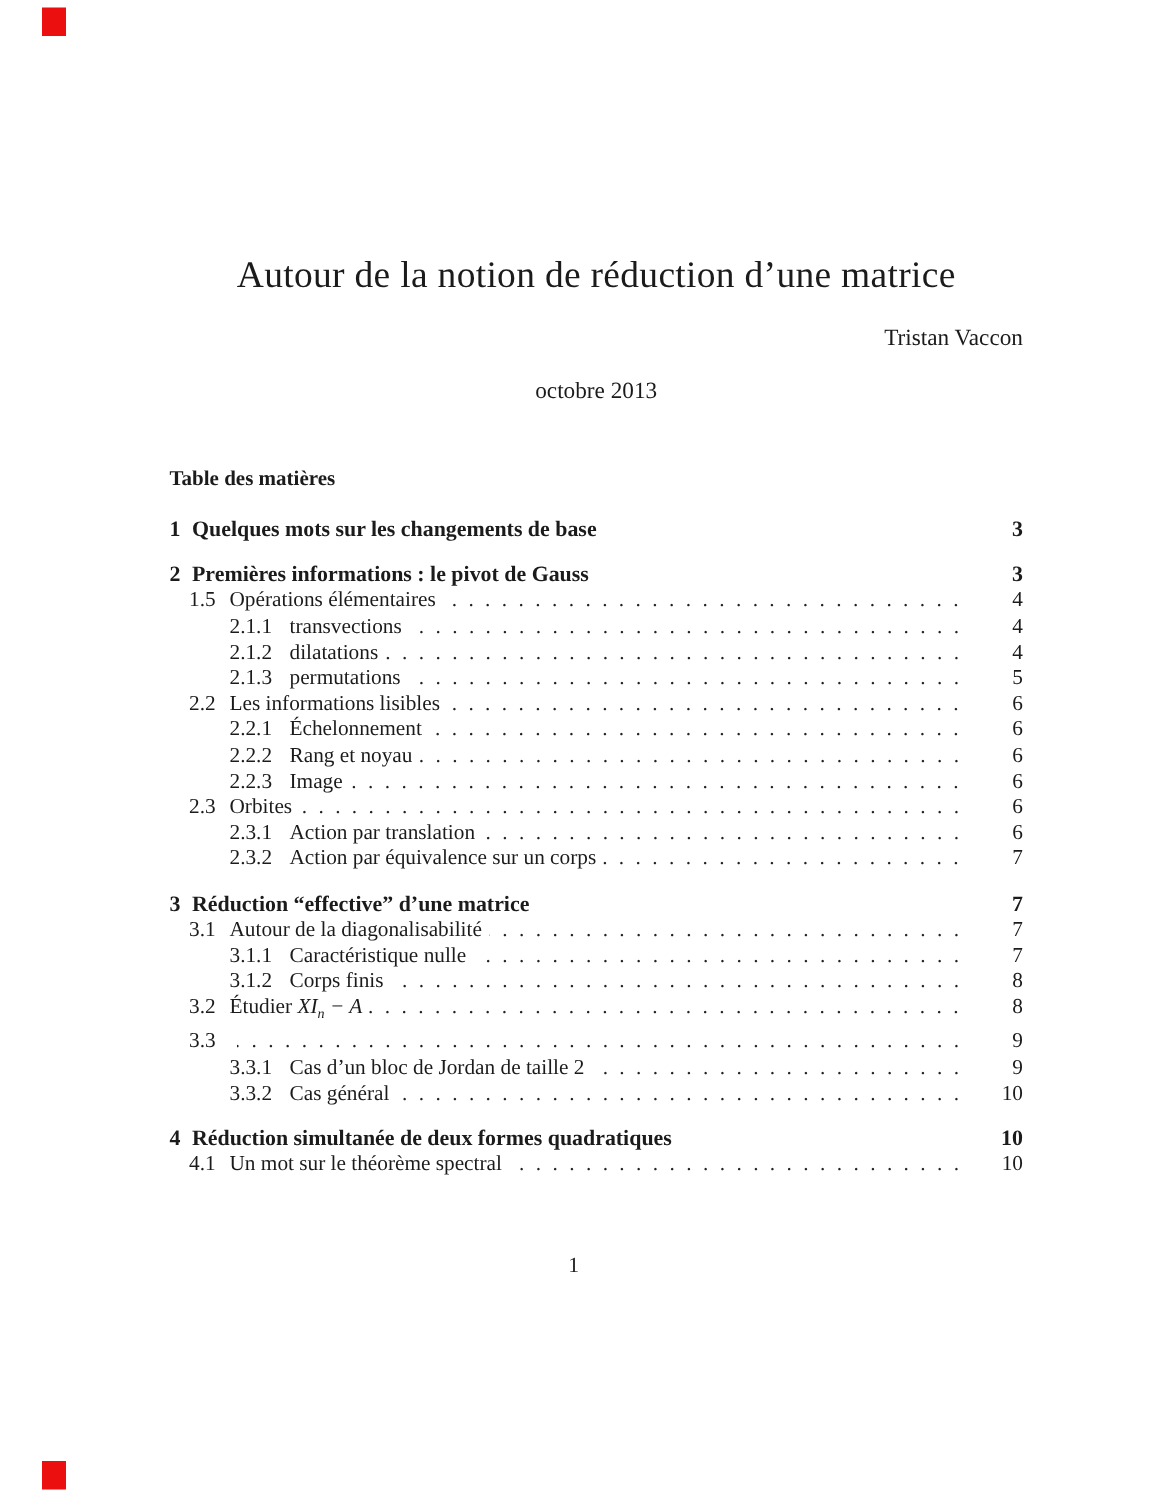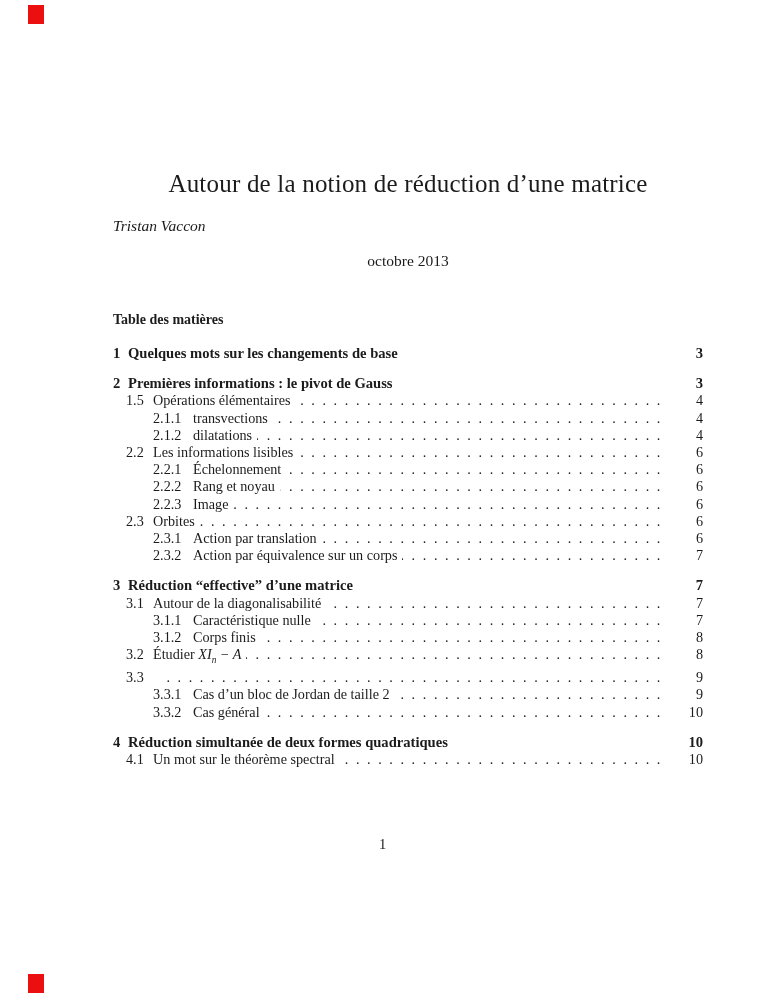--- a/index.html
+++ b/index.html
@@ -1,31 +1,31 @@
 <!DOCTYPE html>
 <html><head>
 <meta charset="utf-8">
 <style>
   html,body { margin:0; padding:0; background:#ffffff; }
   .page {
     position:relative;
     width:768px; height:994px;
     box-sizing:border-box;
     background:#ffffff;
-    padding:169px 65px 0 113px;
+    padding:169px 86px 0 113px;
     font-family:"Liberation Serif","DejaVu Serif",serif;
     color:#1b1b1b;
     overflow:hidden;
   }
   .doc-title {
     margin:0; font-weight:normal;
     font-size:25px; line-height:30px;
     text-align:center; letter-spacing:0.2px;
   }
-  .author { margin-top:18px; font-size:15.5px; line-height:18px; text-align:left;font-style:italic; }
+  .author { margin-top:18px; font-size:15.5px; line-height:18px; text-align:right; }
   .date   { margin-top:17px; font-size:15.5px; line-height:18px; text-align:center; }
   .toc-heading {
     margin:37px 0 0 0;
     font-size:14px; line-height:26px;
     font-weight:bold;
   }
   #toc { margin-top:12px; }
   .row {
     display:flex; align-items:baseline;
     font-size:14.2px; line-height:17.2px;
@@ -95,20 +95,26 @@
         <span class="title">transvections</span>
         <span class="leader"></span>
         <span class="pagenum">4</span>
       </div>
       <div class="row l3">
         <span class="num">2.1.2</span>
         <span class="title">dilatations</span>
         <span class="leader"></span>
         <span class="pagenum">4</span>
       </div>
+      <div class="row l3">
+        <span class="num">2.1.3</span>
+        <span class="title">permutations</span>
+        <span class="leader"></span>
+        <span class="pagenum">5</span>
+      </div>
       <div class="row l2">
         <span class="num">2.2</span>
         <span class="title">Les informations lisibles</span>
         <span class="leader"></span>
         <span class="pagenum">6</span>
       </div>
       <div class="row l3">
         <span class="num">2.2.1</span>
         <span class="title">Échelonnement</span>
         <span class="leader"></span>

